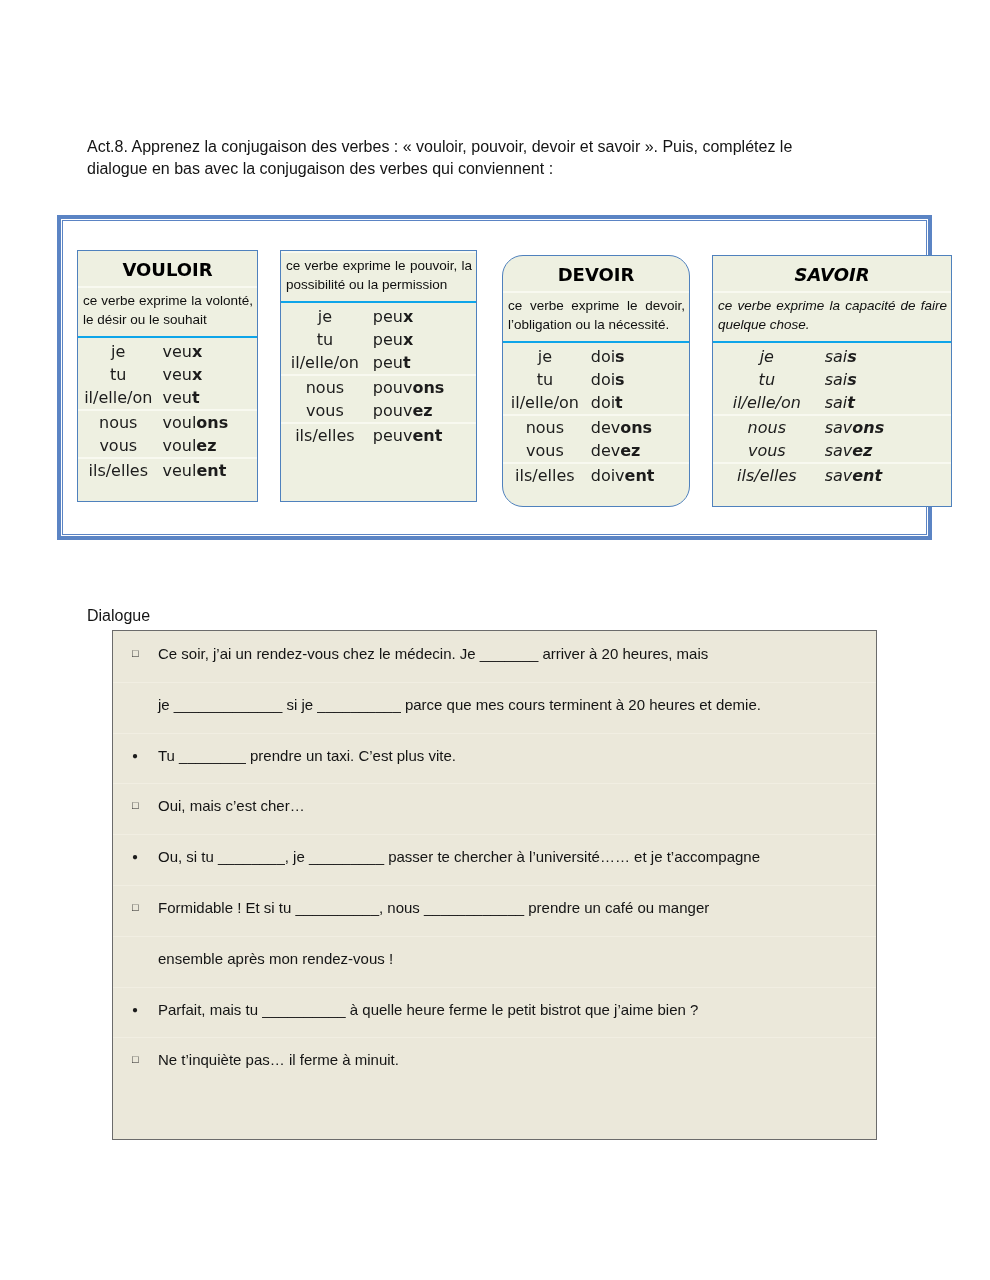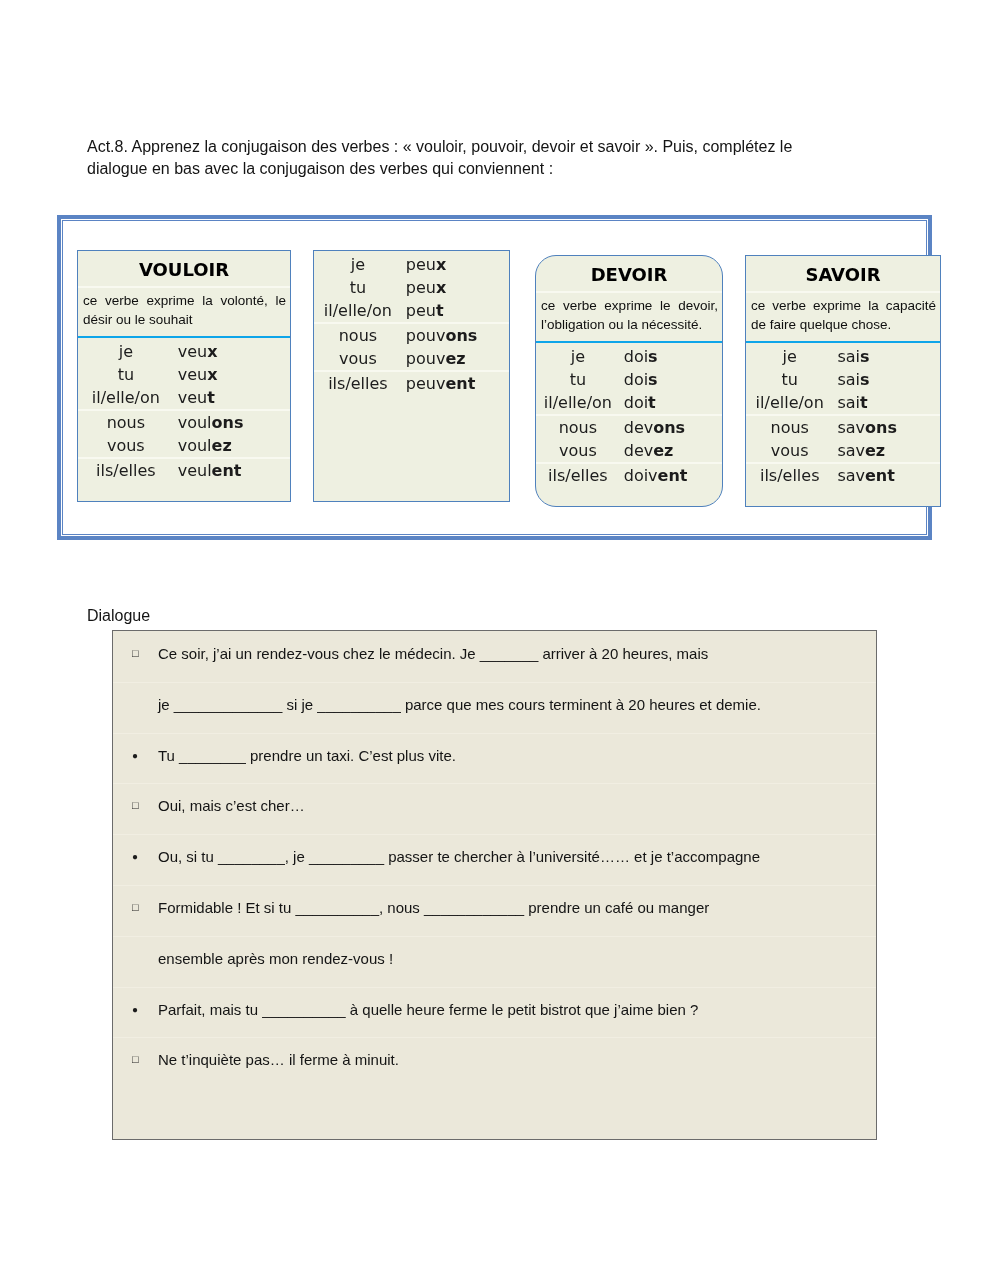--- a/index.html
+++ b/index.html
@@ -51,24 +51,24 @@
   }
   .vtable {
     background: #eef0e1;
     border: 1px solid #4f81bd;
     box-sizing: border-box;
     height: 252px;
     overflow: hidden;
     font-family: "DejaVu Sans", sans-serif;
     flex: 0 0 auto;
   }
-  .vtable:nth-child(1) { width: 214px; }
+  .vtable:nth-child(1) { width: 181px; }
   .vtable:nth-child(2) { width: 197px; margin-left: 22px; }
   .vtable:nth-child(3) { width: 188px; margin-left: 25px; margin-top: 5px; border-radius: 21px; }
-  .vtable:nth-child(4) { width: 196px; margin-left: 22px; margin-top: 5px; }
+  .vtable:nth-child(4) { width: 240px; margin-left: 22px; margin-top: 5px; font-style: italic; }
 
   .vtitle {
     text-align: center;
     font-weight: bold;
     font-size: 18px;
     padding: 8px 0 6px 0;
     color: #000000;
   }
   .vdesc {
     font-family: "Liberation Sans", sans-serif;
@@ -163,20 +163,21 @@
               <span class="pron">vous</span>
               <span class="form"><span>voul</span><b>ez</b></span>
             </div>
             <div class="vrow">
               <span class="pron">ils/elles</span>
               <span class="form"><span>veul</span><b>ent</b></span>
             </div>
           </div>
         </div>
         <div class="vtable">
+          <div class="vdesc">ce verbe exprime le pouvoir, la possibilité ou la permission</div>
           <div class="vrows">
             <div class="vrow">
               <span class="pron">je</span>
               <span class="form"><span>peu</span><b>x</b></span>
             </div>
             <div class="vrow">
               <span class="pron">tu</span>
               <span class="form"><span>peu</span><b>x</b></span>
             </div>
             <div class="vrow">

